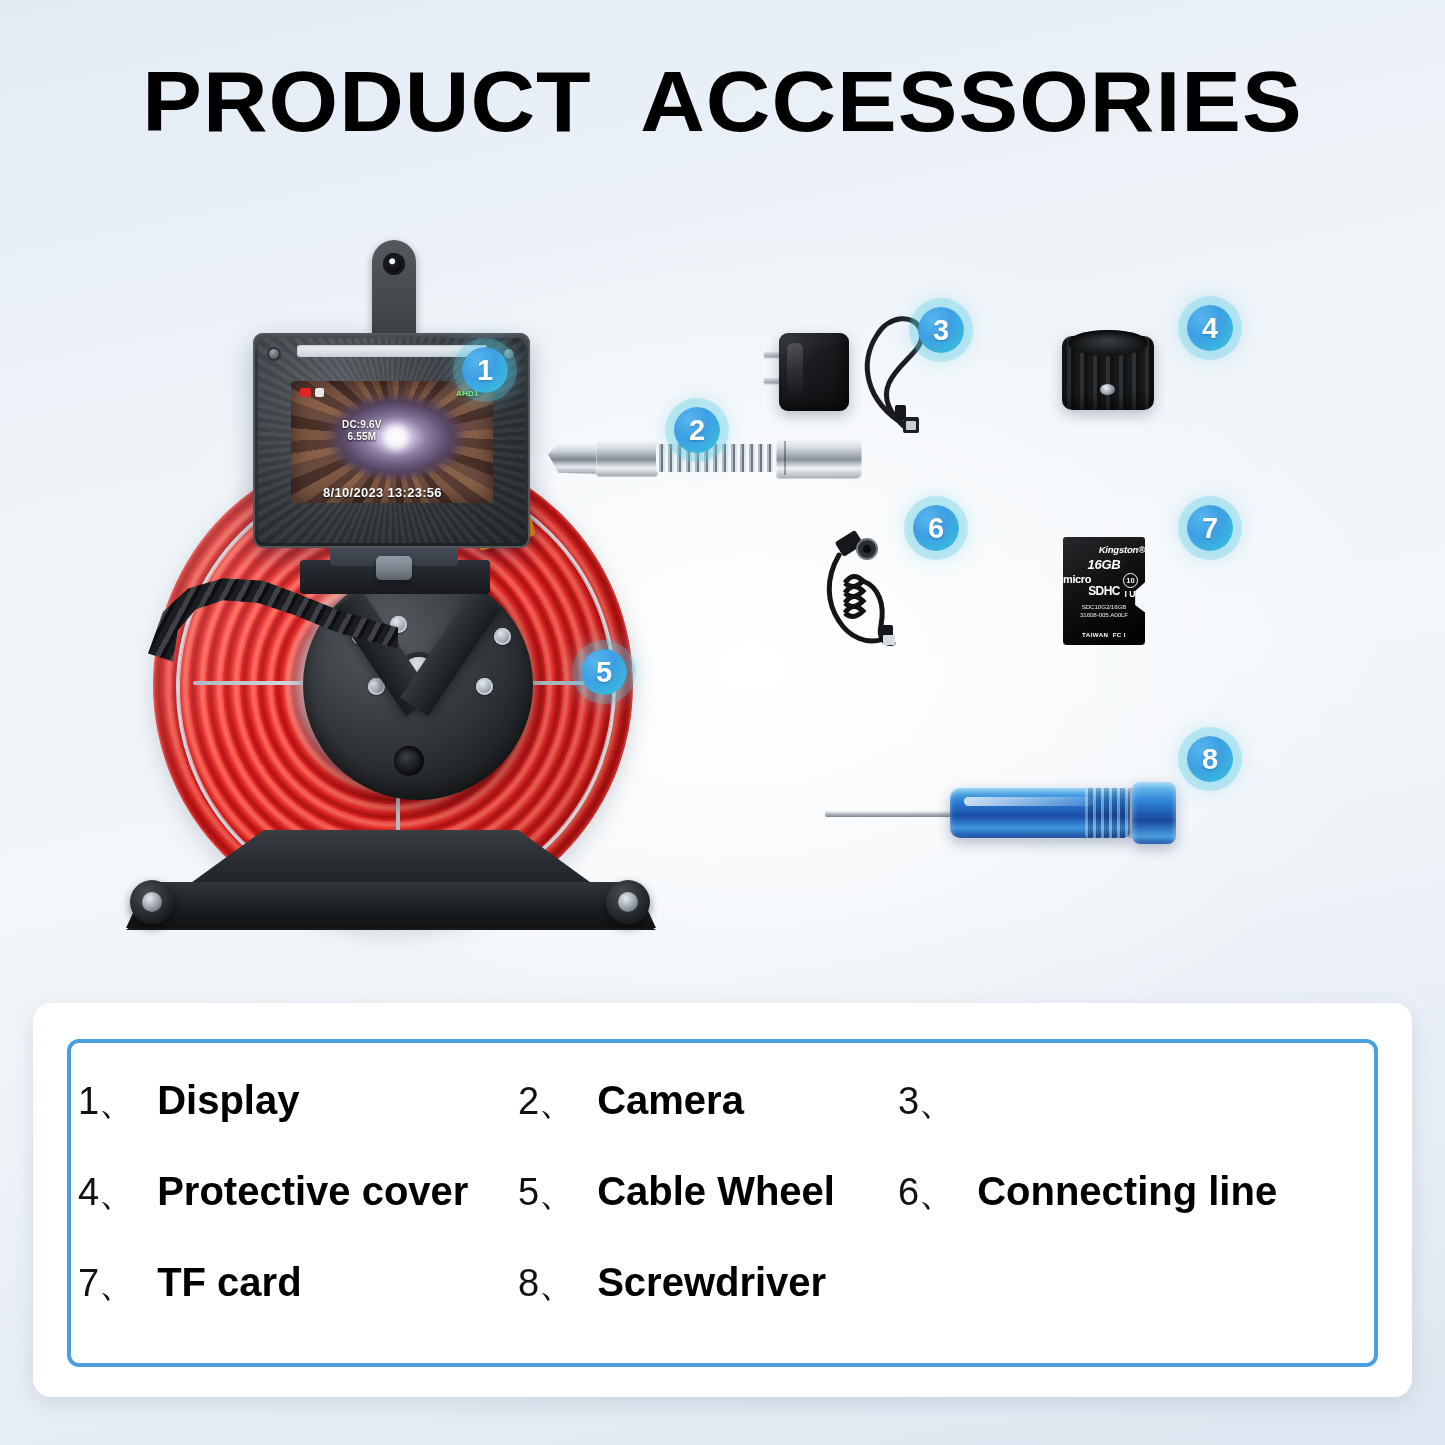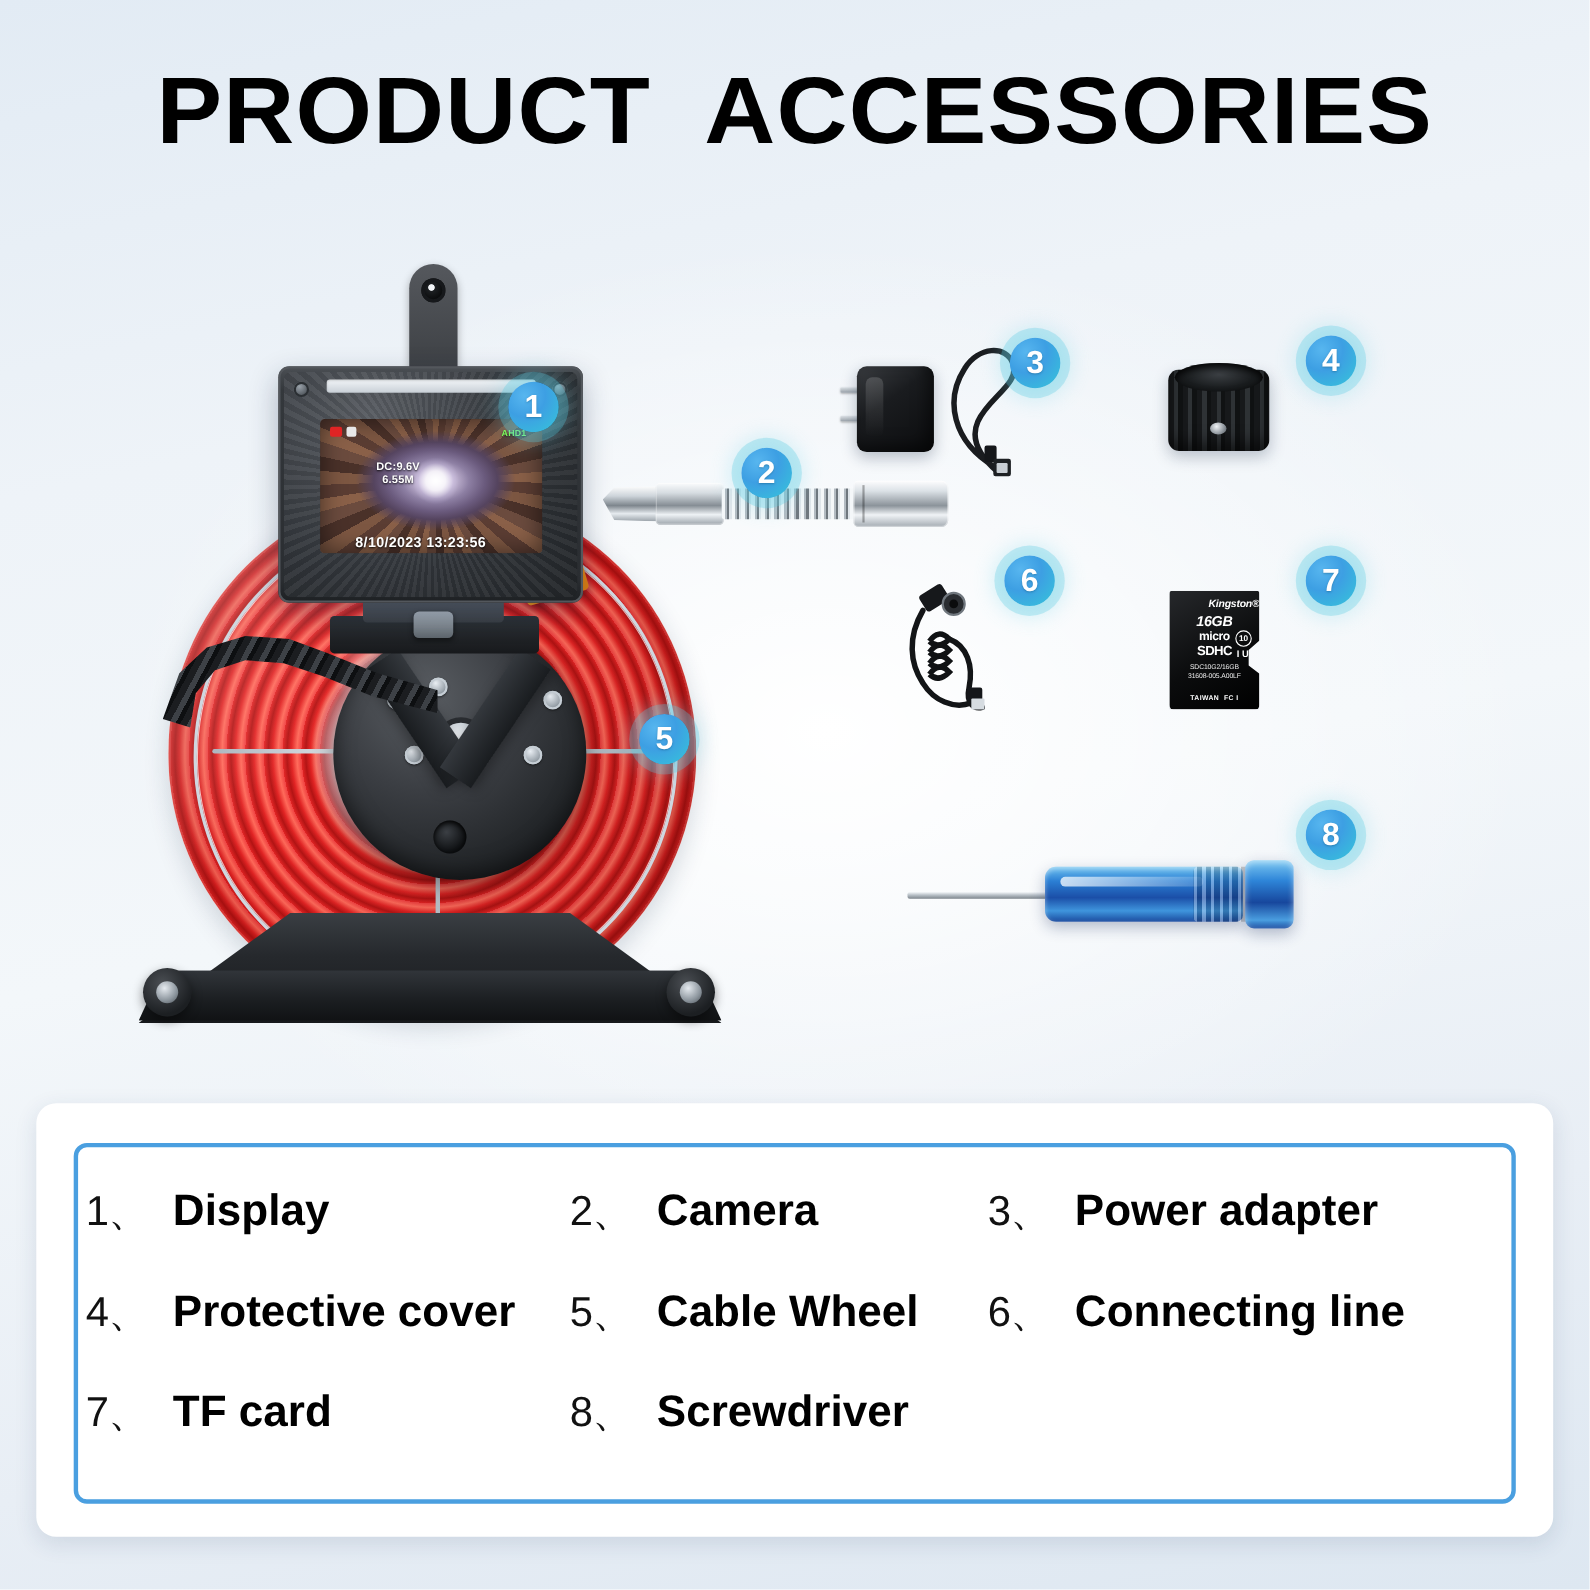--- a/index.html
+++ b/index.html
@@ -292,21 +292,21 @@
   .tf{
     position:absolute;left:1063px;top:537px;width:82px;height:108px;
     background:linear-gradient(150deg,#26282b 0%,#0b0c0d 55%,#000 100%);
     border-radius:3px 3px 4px 4px;
     clip-path:polygon(0% 0%,100% 0%,100% 42%,88% 50%,88% 63%,100% 70%,100% 100%,0% 100%);
     box-shadow:0 5px 14px rgba(20,40,70,.28);
     z-index:30;color:#fff;
   }
   .tf .brand{position:absolute;left:0;top:7px;width:100%;text-align:right;font-size:9.5px;font-weight:bold;font-style:italic;letter-spacing:-.2px;}
   .tf .cap{position:absolute;left:0;top:20px;width:100%;text-align:center;font-size:13px;font-weight:bold;font-style:italic;letter-spacing:-.3px;}
-  .tf .micro{position:absolute;left:0;top:36px;width:100%;text-align:center;font-size:11px;font-weight:bold;letter-spacing:-.4px;}
+  .tf .micro{position:absolute;left:0;top:36px;width:100%;font-size:11px;font-weight:bold;letter-spacing:-.4px;}
   .tf .sdhc{position:absolute;left:0;top:47px;width:100%;text-align:center;font-size:12px;font-weight:bold;letter-spacing:-.6px;}
   .tf .cls{position:absolute;right:7px;top:36px;width:13px;height:13px;border-radius:50%;border:1.6px solid #fff;font-size:7.5px;font-weight:bold;display:flex;align-items:center;justify-content:center;}
   .tf .u1{position:absolute;right:5px;top:52px;font-size:8.5px;font-weight:bold;}
   .tf .sn{position:absolute;left:0;top:66px;width:100%;text-align:center;font-size:6.2px;line-height:8px;letter-spacing:-.1px;opacity:.92;}
   .tf .fcc{position:absolute;left:0;bottom:7px;width:100%;text-align:center;font-size:6.2px;font-weight:bold;letter-spacing:.4px;}
 
   
   .sd-shaft{
     position:absolute;left:825px;top:811px;width:130px;height:6px;border-radius:2px;
     background:linear-gradient(180deg,#f4f7f9,#b8c0c7 45%,#7d858c 100%);
@@ -492,21 +492,20 @@
     <div class="li">
       <span class="num">1、</span>
       <span class="lbl">Display</span>
     </div>
     <div class="li">
       <span class="num">2、</span>
       <span class="lbl">Camera</span>
     </div>
     <div class="li">
       <span class="num">3、</span>
-      <span class="lbl">Power adapter</span>
     </div>
 
     <div class="li">
       <span class="num">4、</span>
       <span class="lbl">Protective cover</span>
     </div>
     <div class="li">
       <span class="num">5、</span>
       <span class="lbl">Cable Wheel</span>
     </div>

